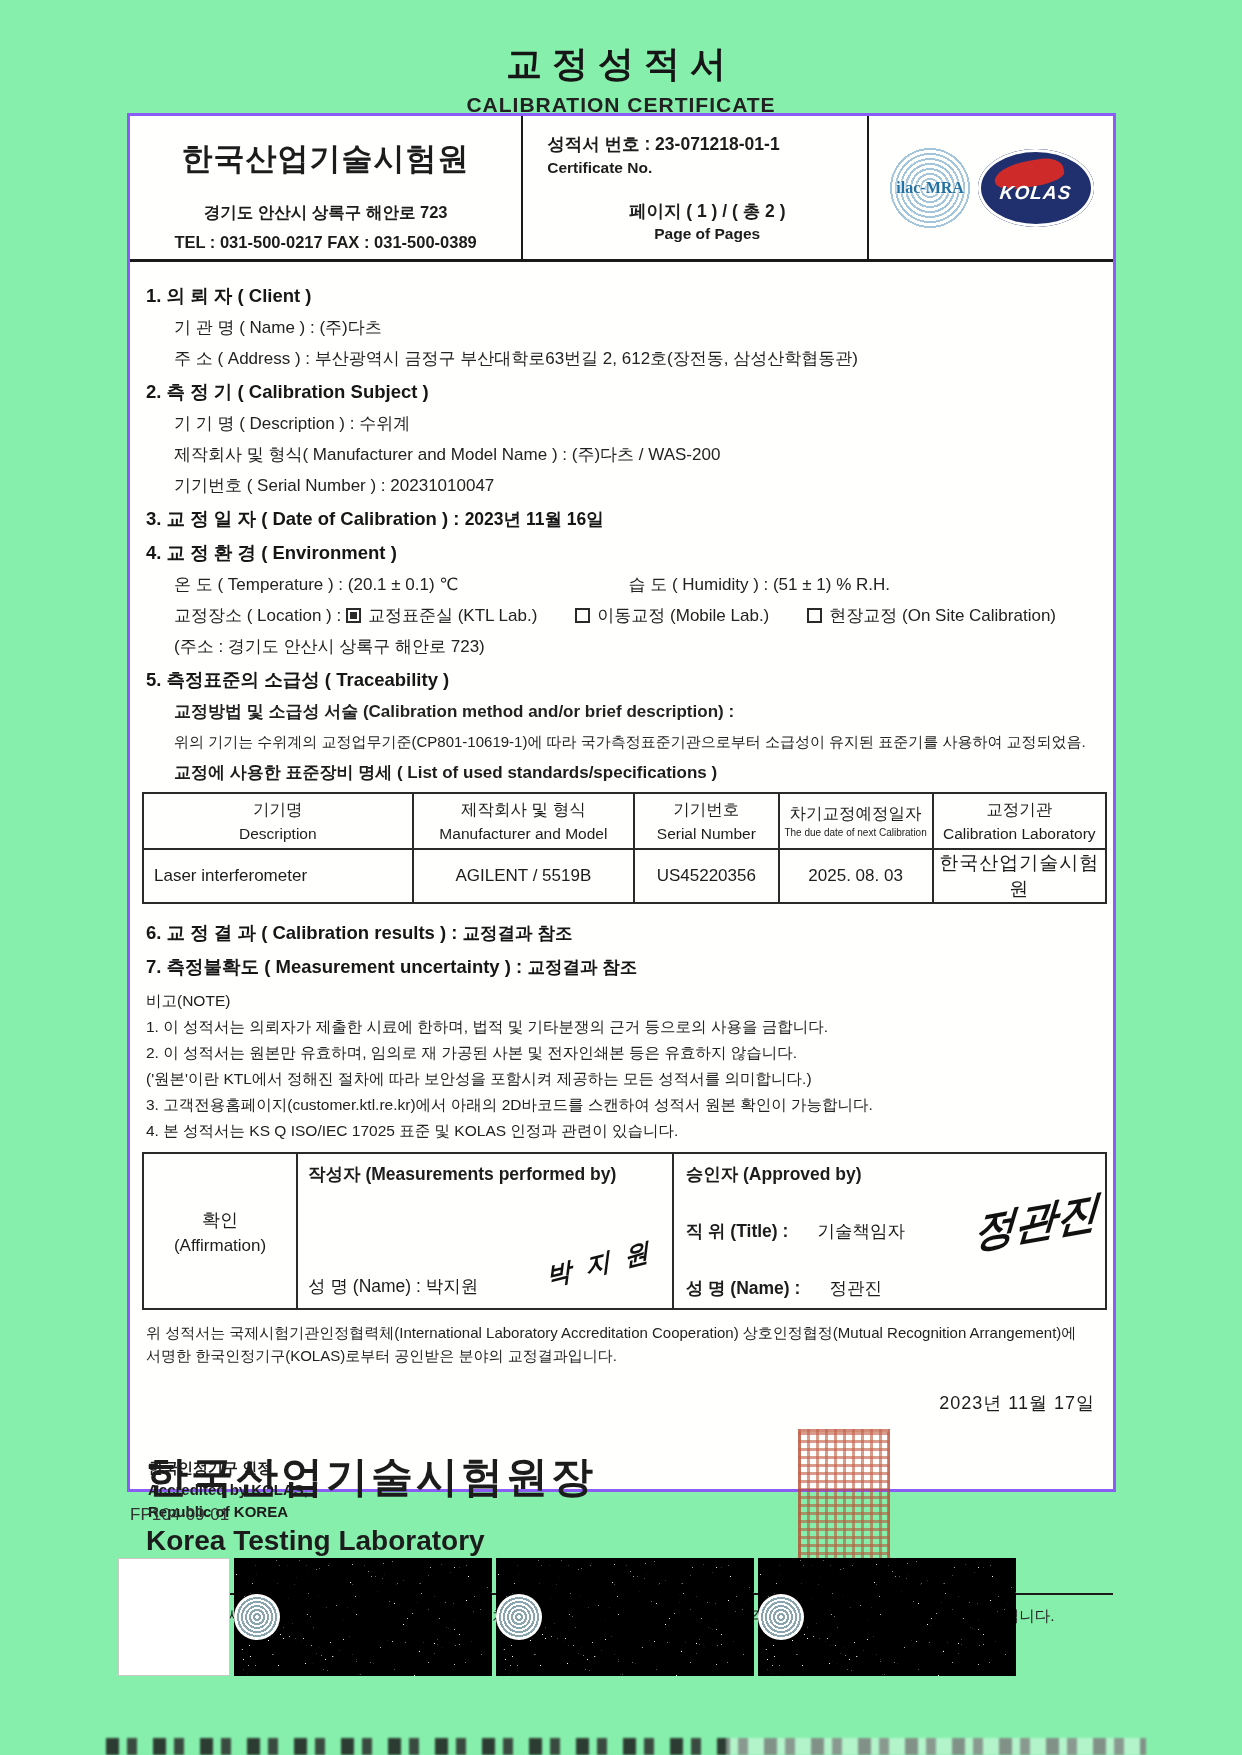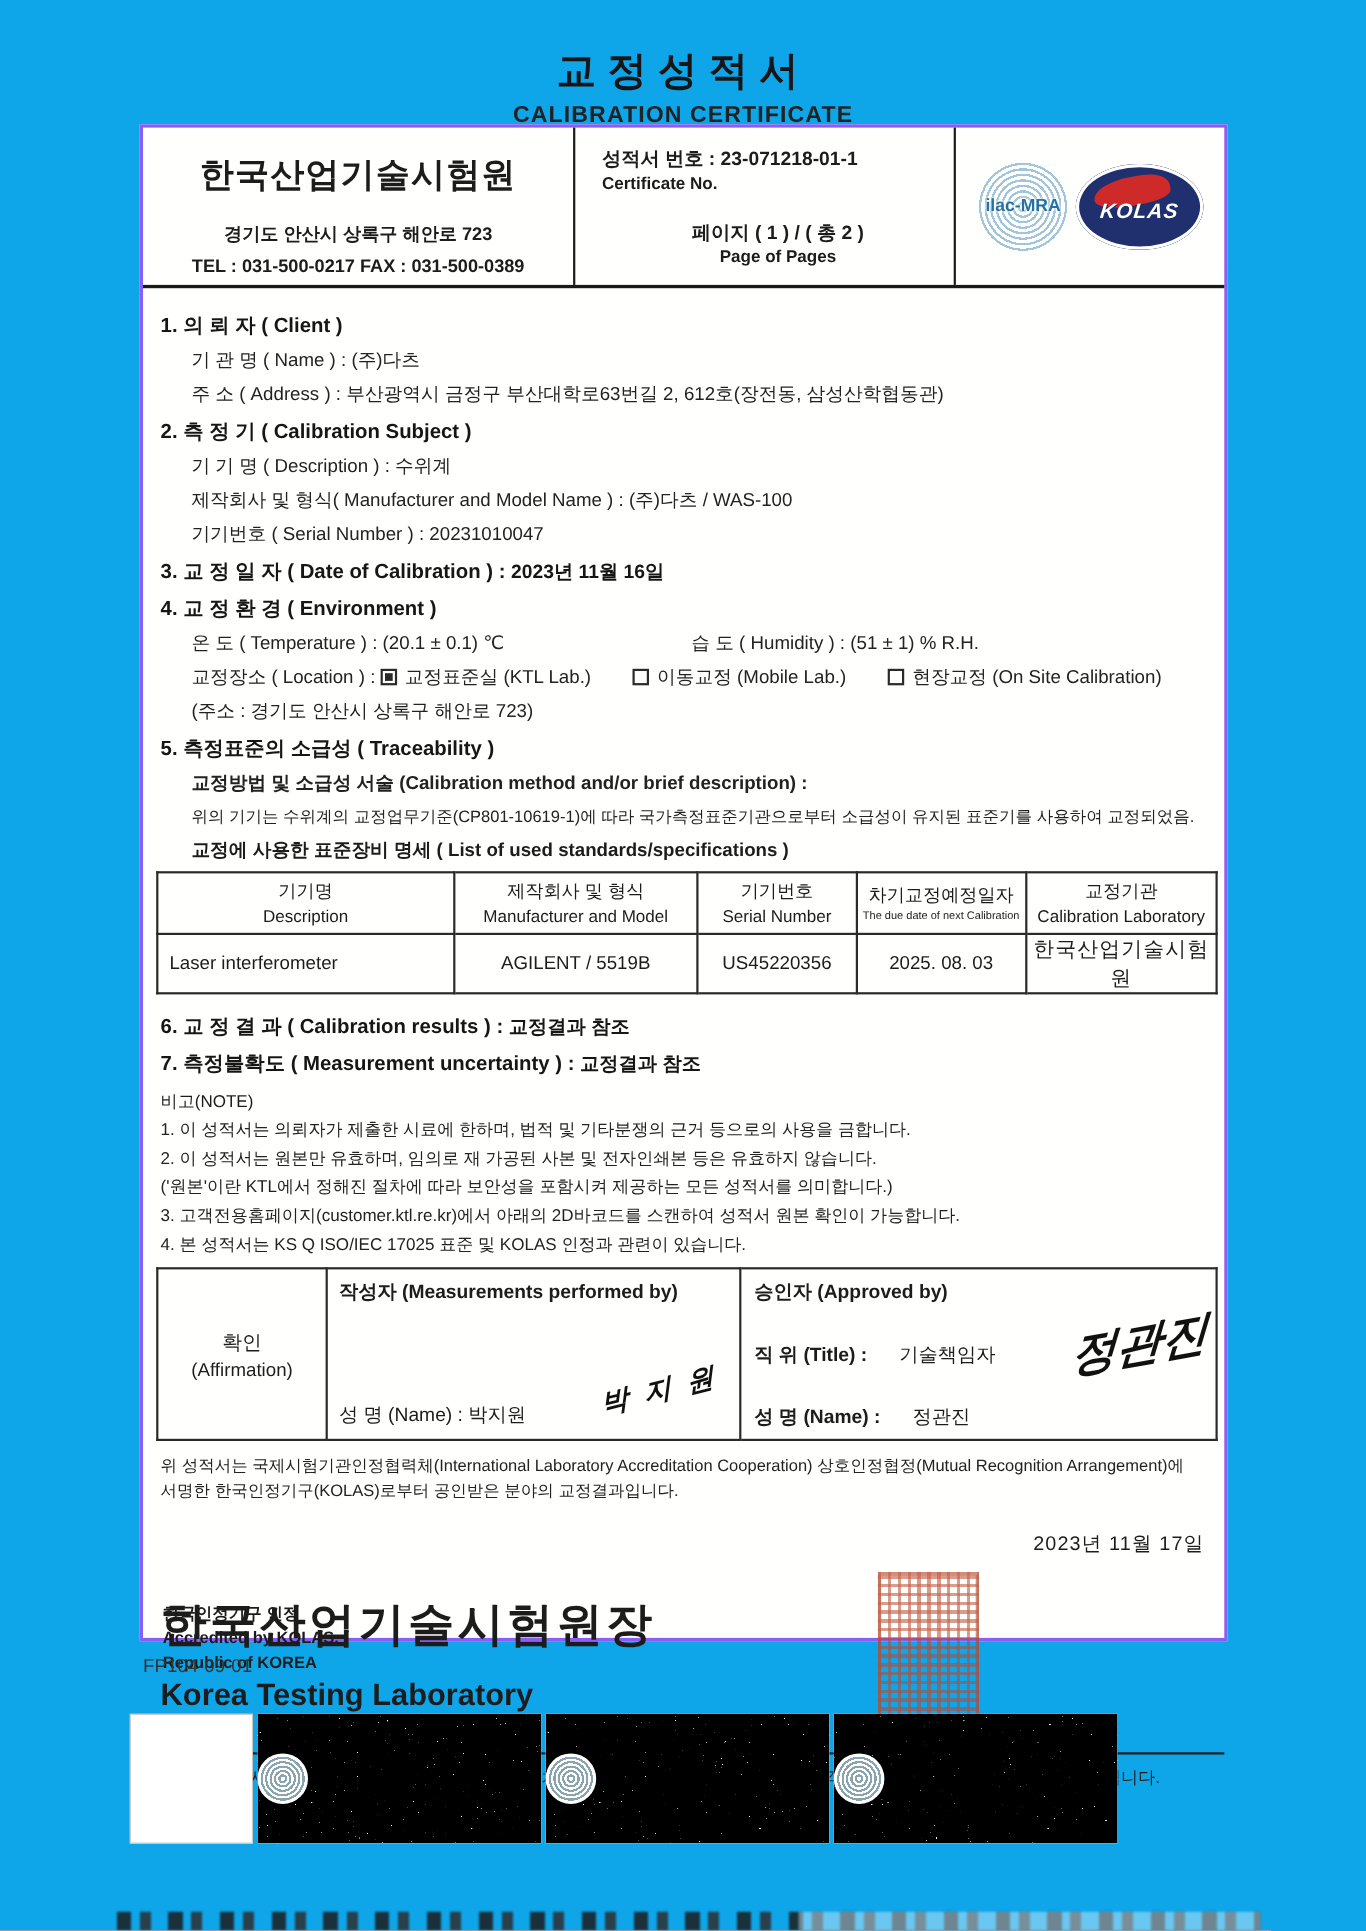--- a/index.html
+++ b/index.html
@@ -1,20 +1,20 @@
 <!DOCTYPE html>
 <html><head>
 <meta charset="utf-8">
 <style>
   * { box-sizing: border-box; margin: 0; padding: 0; }
   html,body { background:#888; }
   body { font-family:"Liberation Sans","DejaVu Sans",sans-serif; }
   .page {
     position:relative; width:1242px; height:1755px; margin:0 auto;
-    background:#0ea5e9; color:#1c1c1c; overflow:hidden;padding-left:12px;
+    background:#86efac; color:#1c1c1c; overflow:hidden;padding-left:12px;
   }
   
   .doc-title { position:absolute; top:40px; left:0; width:100%; text-align:center; }
   .doc-title .kr { font-size:36px; font-weight:bold; letter-spacing:10px; color:#161616; }
   .doc-title .en { font-size:21px; font-weight:bold; letter-spacing:1px; margin-top:4px; color:#222; }
 
   
   .main-box {
     position:absolute; left:127px; top:113px; width:989px; height:1379px;
     border:3px solid #8b5cf6; background:#fffffe;
@@ -27,20 +27,21 @@
   .hdr-left .tel { font-size:16.5px; margin-top:9px; font-weight:600; }
   .hdr-mid { width:35%; padding:16px 0 0 24px; }
   .hdr-mid .certno { font-size:17.5px; font-weight:600; }
   .hdr-mid .certno-en { font-size:15.5px; font-weight:bold; margin-top:3px; }
   .hdr-mid .pg { font-size:17.5px; font-weight:600; text-align:center; margin-top:22px; }
   .hdr-mid .pg-en { font-size:15.5px; font-weight:bold; text-align:center; margin-top:2px; }
   .hdr-right { width:25%; border-left:2px solid #1a1a1a; display:flex; align-items:center; justify-content:center; gap:6px; }
 
   .ilac-logo { width:84px; height:84px; border-radius:50%; position:relative; flex:0 0 auto;
     background:repeating-radial-gradient(circle at 50% 50%, rgba(70,140,185,0) 0 3px, rgba(70,140,185,.5) 3px 5px);
+    font-family:Liberation Serif, serif;
   }
   .ilac-logo .t { position:absolute; inset:0; display:flex; align-items:center; justify-content:center;
     color:#2471a3; font-weight:bold; font-size:16px; text-shadow:0 0 3px #fff,0 0 3px #fff; }
   .kolas-logo { width:116px; height:78px; border-radius:50%; background:#20306e; position:relative;
     box-shadow: inset 0 0 0 3px #fff, inset 0 0 0 5px #20306e; overflow:hidden; flex:0 0 auto;
     display:flex; align-items:center; justify-content:center; }
   .kolas-logo::before { content:""; position:absolute; top:12px; left:16px; width:70px; height:26px;
     background:#cf2a2a; border-radius:60% 40% 50% 50%/70% 60% 40% 50%; transform:rotate(-10deg); }
   .kolas-logo .t { position:relative; color:#fff; font-weight:bold; font-style:italic; font-size:19px;
     letter-spacing:1px; transform:skewX(-6deg); margin-top:10px; text-shadow:1px 1px 0 #20306e; }
@@ -162,21 +163,21 @@
     </div>
 
     <div class="content">
 
       <div class="sec-h">1. 의 뢰 자 ( Client )</div>
       <div class="line">기 관 명 ( Name )    :  (주)다츠</div>
       <div class="line">주      소 ( Address )  :   부산광역시 금정구 부산대학로63번길 2, 612호(장전동, 삼성산학협동관)</div>
 
       <div class="sec-h">2. 측 정 기 ( Calibration Subject )</div>
       <div class="line">기    기   명 ( Description )  :  수위계</div>
-      <div class="line">제작회사 및 형식( Manufacturer and  Model  Name ) :  (주)다츠 / WAS-100</div>
+      <div class="line">제작회사 및 형식( Manufacturer and  Model  Name ) :  (주)다츠 / WAS-200</div>
       <div class="line">기기번호 ( Serial Number ) :   20231010047</div>
 
       <div class="sec-h">
         <span>3. 교 정 일 자 ( Date of Calibration ) :</span>
         <span class="val">2023년 11월 16일</span>
       </div>
 
       <div class="sec-h">4. 교 정 환 경 ( Environment )</div>
       <div class="line env-row">
         <span class="cell-l">온 도 ( Temperature ) :  (20.1 ± 0.1) ℃</span>

